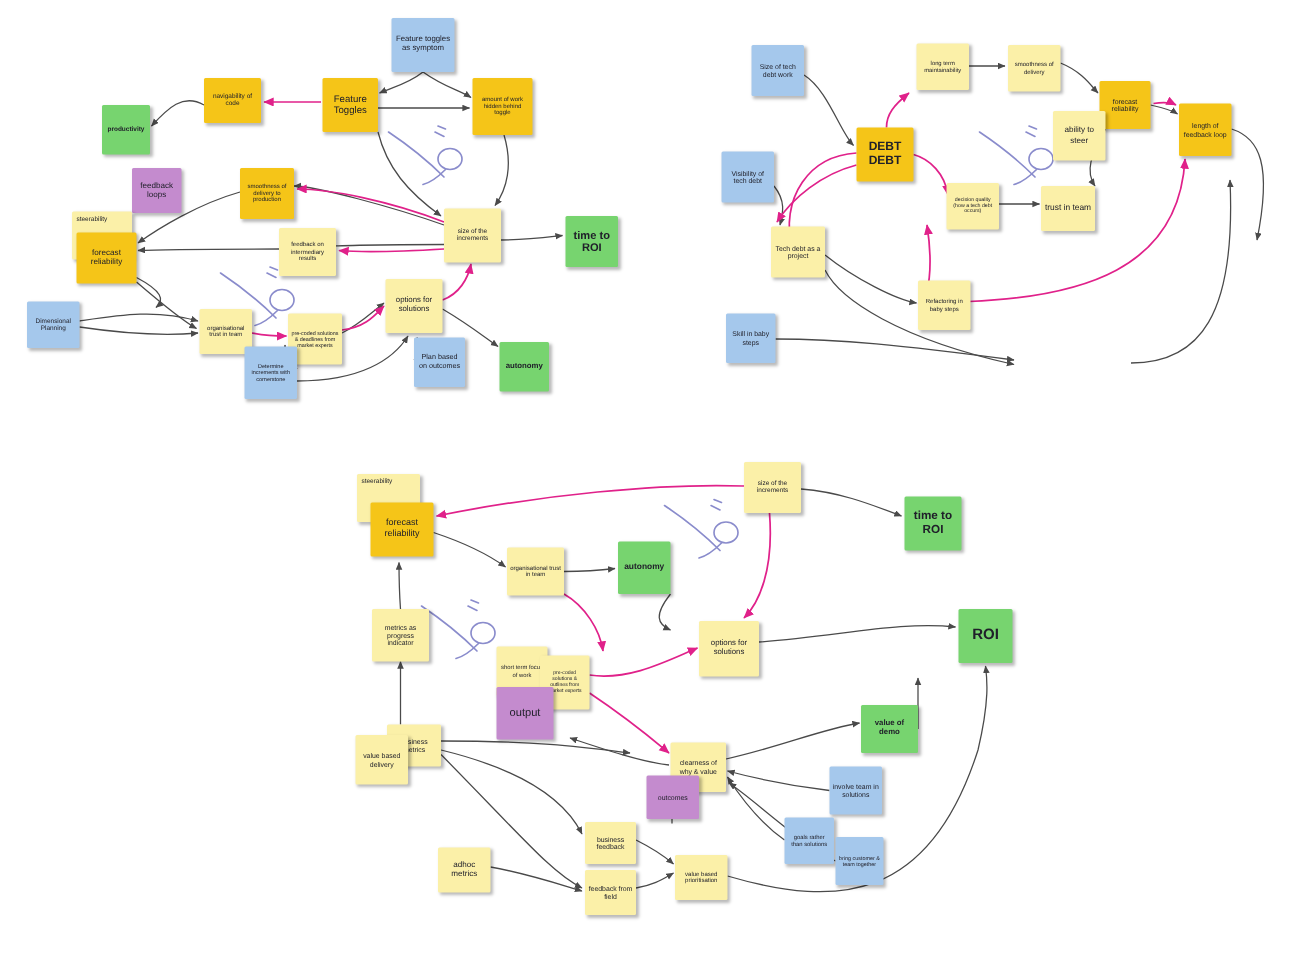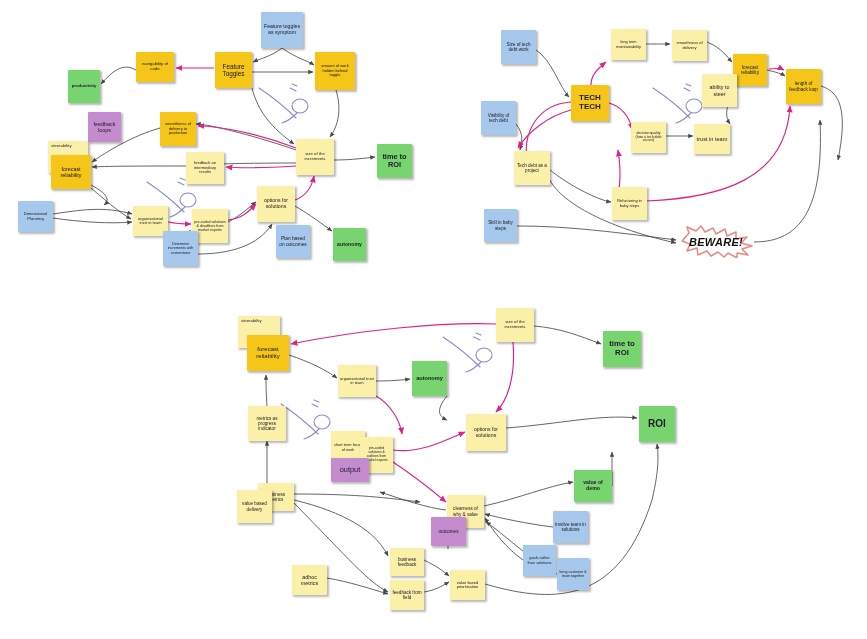--- a/index.html
+++ b/index.html
@@ -156,26 +156,20 @@
   <svg class="doodle" style="left:278px;top:398px" width="62" height="42" viewBox="0 0 62 42">
     <g fill="none" stroke="#8a8ccc" stroke-width="1.1" stroke-linecap="round">
       <path d="M3,6 C18,16 30,26 40,36"></path>
       <ellipse cx="44" cy="24" rx="8" ry="7"></ellipse>
       <path d="M34,6 L40,9"></path>
         <path d="M36,2 L41,4"></path>
       <path d="M41,31 C36,36 30,40 26,41"></path>
     </g>
   </svg>
 
-  <div class="beware" style="left:678px;top:225px;width:76px;height:33px">
-    <svg width="76" height="33" viewBox="0 0 76 33">
-      <polygon points="4,16 11,8 9,2 18,6 23,1 27,7 35,3 38,9 47,4 49,11 58,7 58,14 69,12 63,18 74,21 64,24 70,30 59,28 59,33 50,28 46,32 40,27 33,31 29,26 20,30 19,23 9,26 12,19" fill="#ffffff" stroke="#e8897f" stroke-width="1.5" stroke-linejoin="round"></polygon>
-    </svg>
-    <div class="beware-text">BEWARE!</div>
-  </div>
 
   <div class="note c-blue" style="left:261px;top:12px;width:42px;height:36px;font-size:5.2px">Feature toggles as symptom</div>
   <div class="note c-gold" style="left:136px;top:52px;width:38px;height:30px;font-size:4.3px">navigability of code</div>
   <div class="note c-gold" style="left:215px;top:52px;width:37px;height:36px;font-size:6.4px">Feature Toggles</div>
   <div class="note c-gold" style="left:315px;top:52px;width:40px;height:38px;font-size:4px">amount of work hidden behind toggle</div>
   <div class="note c-green" style="left:68px;top:70px;width:32px;height:33px;font-size:4.3px">productivity</div>
   <div class="note c-purple" style="left:88px;top:112px;width:33px;height:30px;font-size:5.4px">feedback loops</div>
   <div class="note c-gold" style="left:160px;top:112px;width:36px;height:34px;font-size:4px">smoothness of delivery to production</div>
   <div class="note c-pale" style="left:48px;top:141px;width:40px;height:32px;font-size:4.3px;align-items:flex-start;justify-content:flex-start;padding:3px">steerability</div>
   <div class="note c-gold" style="left:51px;top:155px;width:40px;height:34px;font-size:5.4px">forecast reliability</div>
@@ -189,40 +183,40 @@
   <div class="note c-blue" style="left:163px;top:231px;width:35px;height:35px;font-size:3.7px">Determine increments with cornerstone</div>
   <div class="note c-blue" style="left:276px;top:225px;width:34px;height:33px;font-size:4.8px">Plan based on outcomes</div>
   <div class="note c-green" style="left:333px;top:228px;width:33px;height:33px;font-size:5.2px">autonomy</div>
 
   <div class="note c-blue" style="left:501px;top:30px;width:35px;height:34px;font-size:4.6px">Size of tech debt work</div>
   <div class="note c-pale" style="left:611px;top:29px;width:35px;height:31px;font-size:3.9px">long term maintainability</div>
   <div class="note c-pale" style="left:672px;top:30px;width:35px;height:31px;font-size:4px">smoothness of delivery</div>
   <div class="note c-gold" style="left:733px;top:54px;width:34px;height:32px;font-size:4.6px">forecast reliability</div>
   <div class="note c-gold" style="left:786px;top:69px;width:35px;height:35px;font-size:4.6px">length of feedback loop</div>
   <div class="note c-pale" style="left:702px;top:74px;width:35px;height:33px;font-size:5.4px">ability to steer</div>
-  <div class="note c-gold" style="left:571px;top:85px;width:38px;height:36px;font-size:8px;font-weight:bold">TECH TECH</div>
+  <div class="note c-gold" style="left:571px;top:85px;width:38px;height:36px;font-size:8px;font-weight:bold">DEBT DEBT</div>
   <div class="note c-blue" style="left:481px;top:101px;width:35px;height:34px;font-size:4.6px">Visibility of tech debt</div>
   <div class="note c-pale" style="left:631px;top:122px;width:35px;height:31px;font-size:3.5px">decision quality (how a tech debt occurs)</div>
   <div class="note c-pale" style="left:694px;top:124px;width:36px;height:30px;font-size:5.6px">trust in team</div>
   <div class="note c-pale" style="left:514px;top:151px;width:36px;height:34px;font-size:4.6px">Tech debt as a project</div>
   <div class="note c-pale" style="left:612px;top:187px;width:35px;height:33px;font-size:4px">Refactoring in baby steps</div>
   <div class="note c-blue" style="left:484px;top:209px;width:33px;height:33px;font-size:4.6px">Skill in baby steps</div>
 
   <div class="note c-pale" style="left:496px;top:308px;width:38px;height:34px;font-size:4.3px">size of the increments</div>
   <div class="note c-pale" style="left:238px;top:316px;width:42px;height:32px;font-size:4.3px;align-items:flex-start;justify-content:flex-start;padding:3px">steerability</div>
   <div class="note c-green" style="left:603px;top:331px;width:38px;height:36px;font-size:7.8px">time to ROI</div>
   <div class="note c-gold" style="left:247px;top:335px;width:42px;height:36px;font-size:6px">forecast reliability</div>
   <div class="note c-pale" style="left:338px;top:365px;width:38px;height:32px;font-size:4px">organisational trust in team</div>
   <div class="note c-green" style="left:412px;top:361px;width:35px;height:35px;font-size:5.6px">autonomy</div>
   <div class="note c-pale" style="left:248px;top:406px;width:38px;height:35px;font-size:4.6px">metrics as progress indicator</div>
   <div class="note c-pale" style="left:466px;top:414px;width:40px;height:37px;font-size:5.2px">options for solutions</div>
   <div class="note c-green" style="left:639px;top:406px;width:36px;height:36px;font-size:10px">ROI</div>
   <div class="note c-pale" style="left:331px;top:431px;width:34px;height:33px;font-size:3.9px">short term focus of work</div>
   <div class="note c-pale" style="left:360px;top:437px;width:33px;height:36px;font-size:3.4px">pre-coded solutions &amp; outlines from market experts</div>
-  <div class="note c-purple" style="left:331px;top:458px;width:38px;height:24px;font-size:7.4px">output</div>
+  <div class="note c-purple" style="left:331px;top:458px;width:38px;height:35px;font-size:7.4px">output</div>
   <div class="note c-green" style="left:574px;top:470px;width:38px;height:32px;font-size:5.2px">value of demo</div>
   <div class="note c-pale" style="left:258px;top:483px;width:36px;height:28px;font-size:4.6px">business metrics</div>
   <div class="note c-pale" style="left:447px;top:495px;width:37px;height:33px;font-size:4.6px">clearness of why &amp; value</div>
   <div class="note c-pale" style="left:237px;top:490px;width:35px;height:33px;font-size:4.6px">value based delivery</div>
   <div class="note c-blue" style="left:553px;top:511px;width:35px;height:32px;font-size:4.6px">involve team in solutions</div>
   <div class="note c-purple" style="left:431px;top:517px;width:35px;height:29px;font-size:4.6px">outcomes</div>
   <div class="note c-blue" style="left:523px;top:545px;width:33px;height:31px;font-size:3.9px">goals rather than solutions</div>
   <div class="note c-pale" style="left:390px;top:548px;width:34px;height:28px;font-size:4.6px">business feedback</div>
   <div class="note c-blue" style="left:557px;top:558px;width:32px;height:32px;font-size:3.6px">bring customer &amp; team together</div>
   <div class="note c-pale" style="left:292px;top:565px;width:35px;height:30px;font-size:5.4px">adhoc metrics</div>

